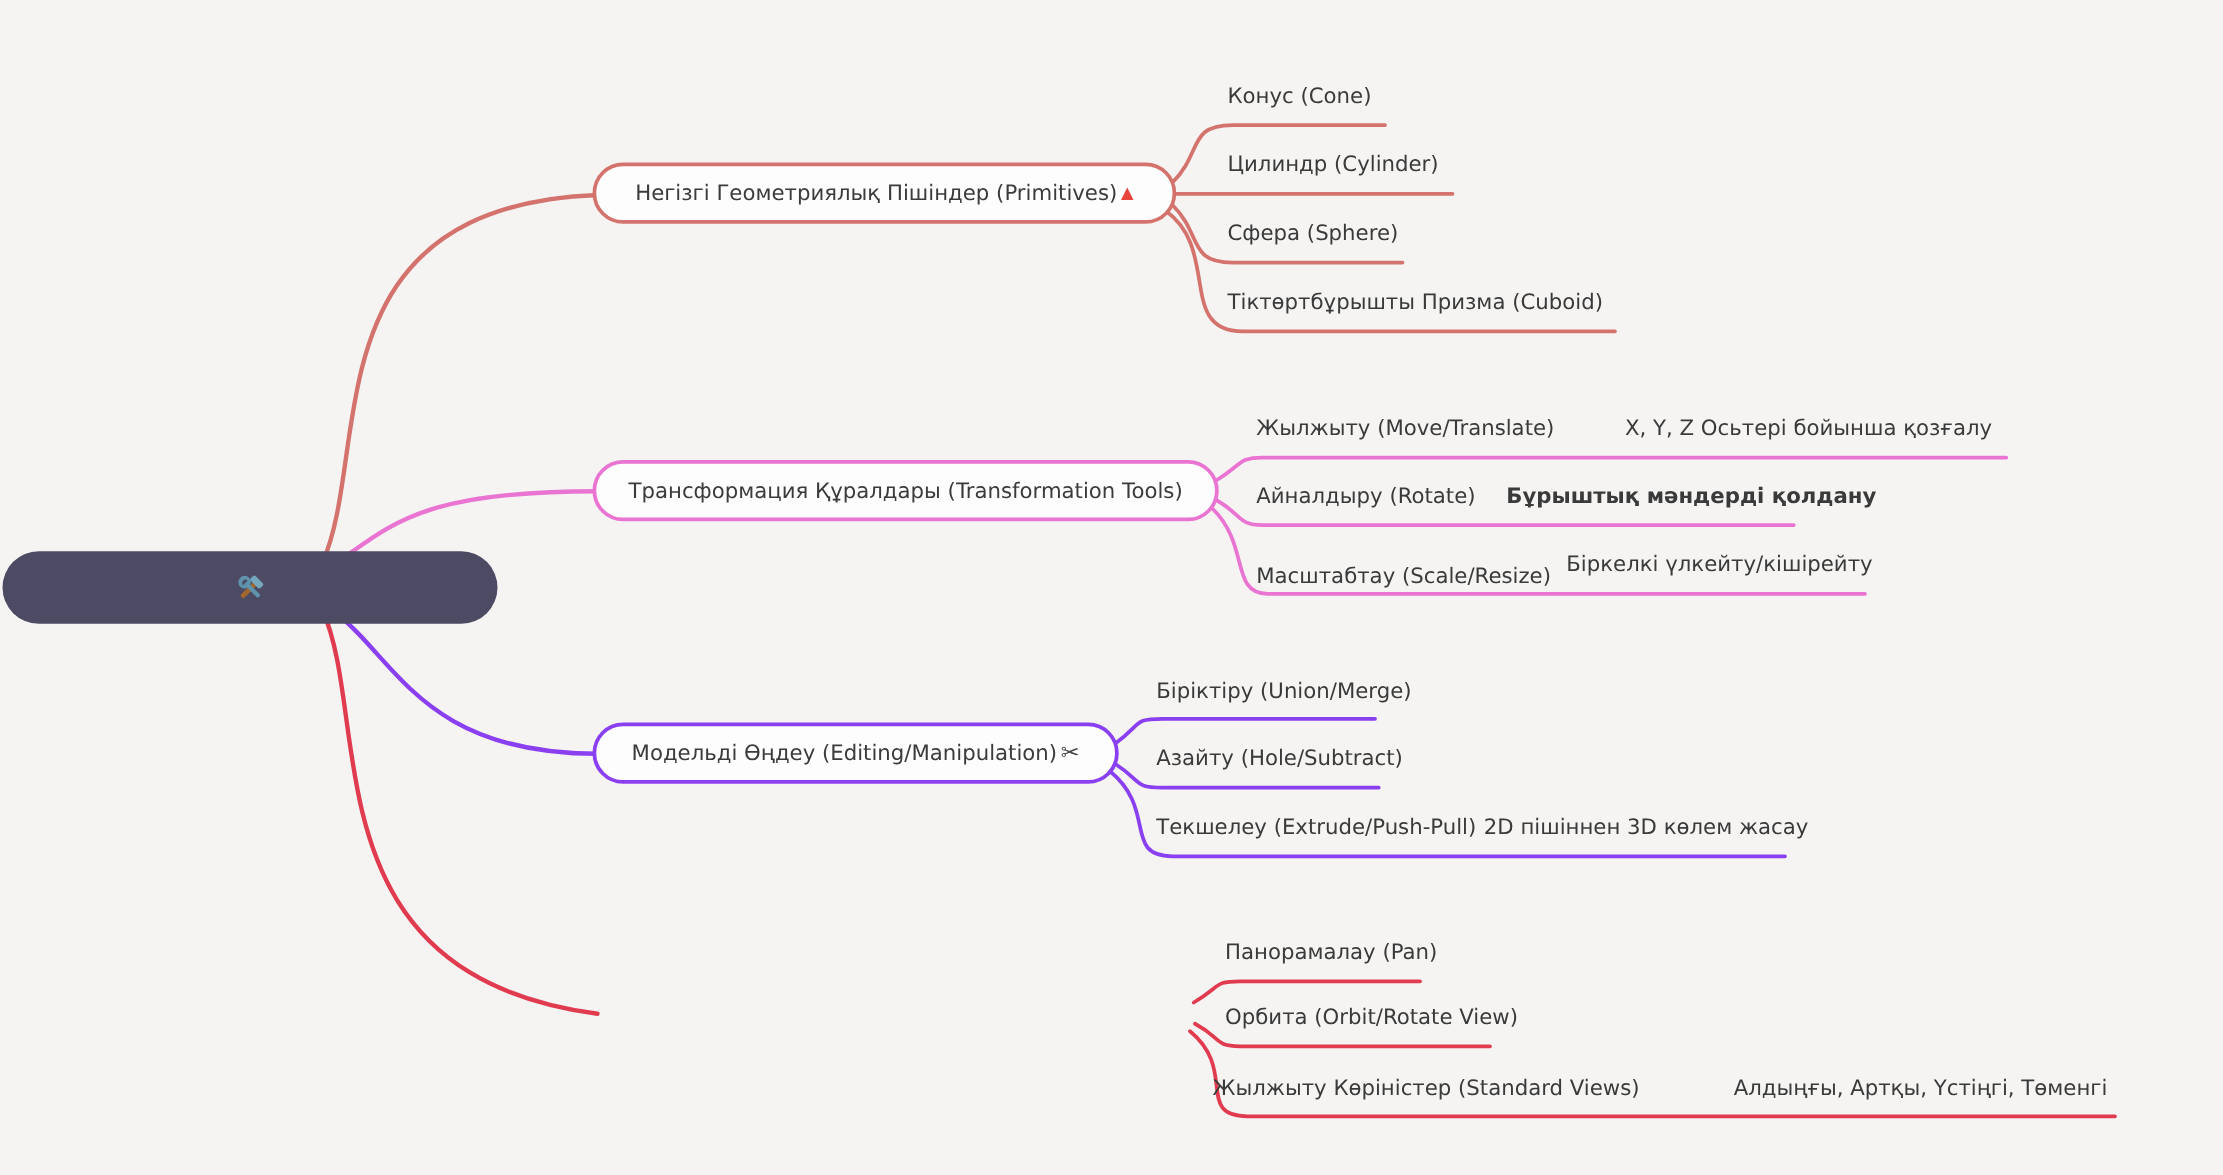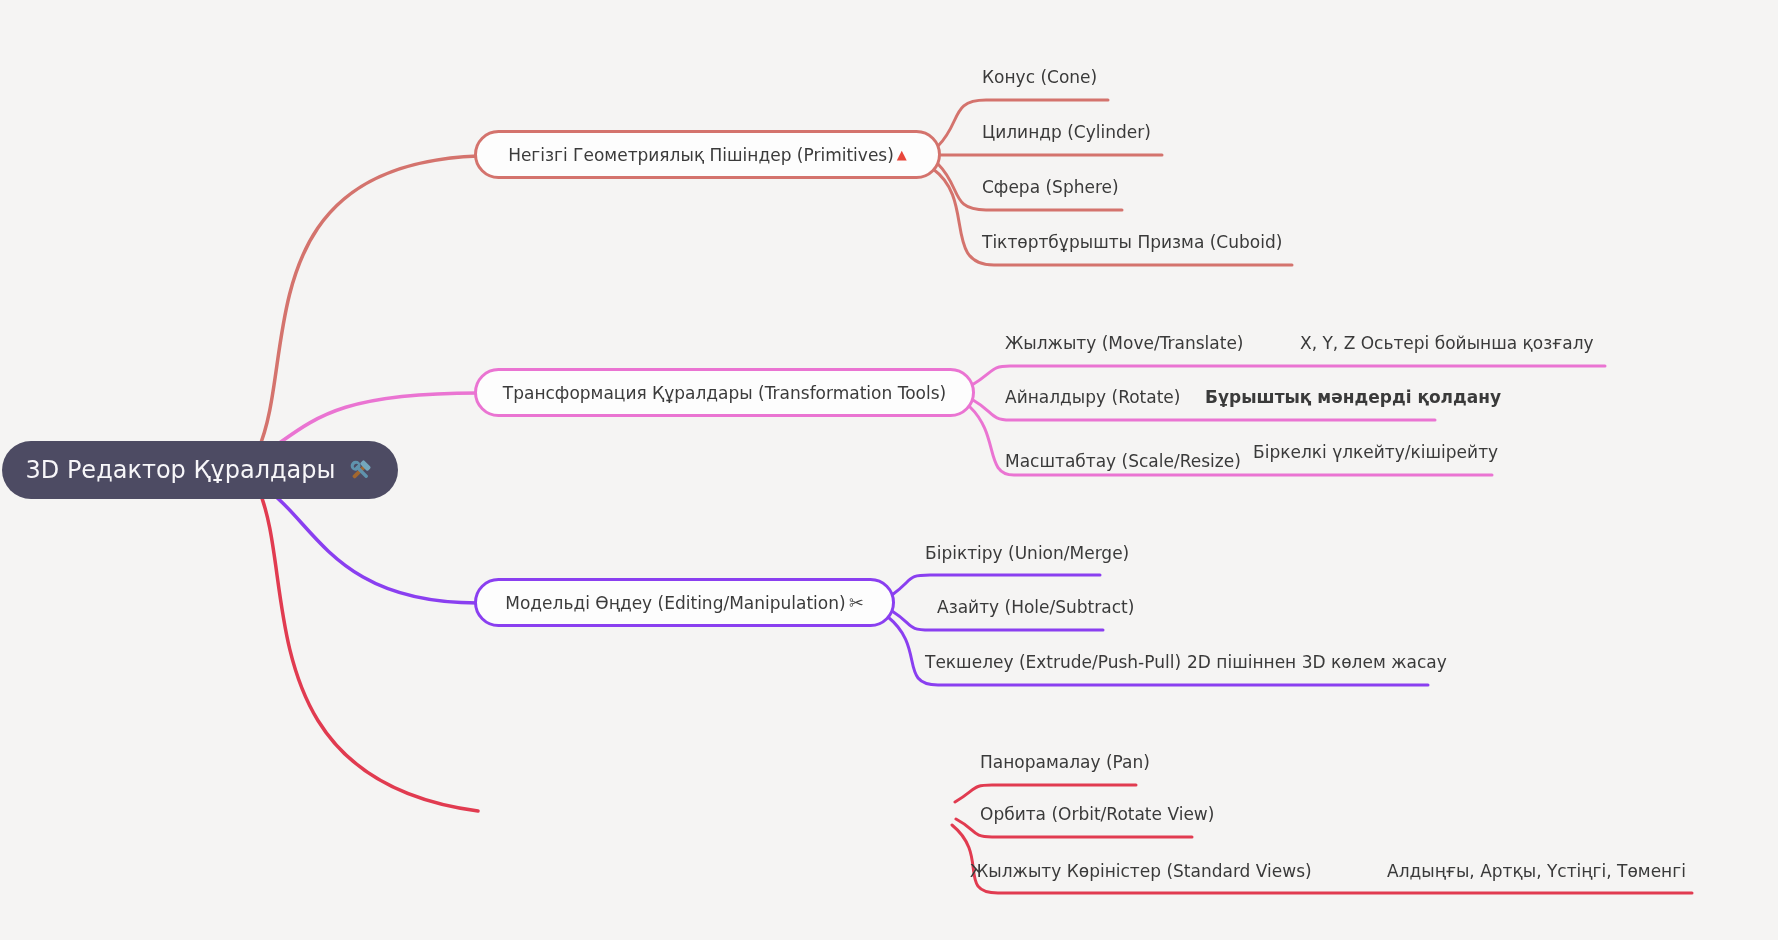--- a/index.html
+++ b/index.html
@@ -57,21 +57,20 @@
     <path d="M 892,595 C 914,579 906,575 930,575 L 1100,575" stroke-width="3" stroke="#8a3ff0"></path>
     <path d="M 892,611 C 914,625 906,630 930,630 L 1103,630" stroke-width="3" stroke="#8a3ff0"></path>
     <path d="M 888,617 C 926,648 898,685 938,685 L 1428,685" stroke-width="3" stroke="#8a3ff0"></path>
 
     <path d="M 955,802 C 977,789 971,785 992,785 L 1136,785" stroke-width="3" stroke="#e13b50"></path>
     <path d="M 956,819 C 977,830 971,837 992,837 L 1192,837" stroke-width="3" stroke="#e13b50"></path>
     <path d="M 952,825 C 990,856 956,893 998,893 L 1692,893" stroke-width="3" stroke="#e13b50"></path>
   </svg>
 
   <div class="root-node">
-    <span>3D Редактор Құралдары</span>
     <span class="tools-icon">
       <svg width="27" height="27" viewBox="0 0 32 32">
         <g transform="rotate(45 16 16)">
           <rect x="13.7" y="9" width="4.6" height="19" rx="1.6" fill="#a2672f"></rect>
           <rect x="9.5" y="4.5" width="13" height="6.5" rx="2" fill="#74a7bc"></rect>
         </g>
         <g transform="rotate(-45 16 16)">
           <rect x="14" y="9" width="4" height="18.5" rx="1.5" fill="#5f93ad"></rect>
           <path d="M16 2 a6 6 0 0 1 6 6 a6 6 0 0 1 -3 5 l-6 0 a6 6 0 0 1 -3 -5 a6 6 0 0 1 6 -6 z M16 6 a3 3 0 0 0 -3 3 l6 0 a3 3 0 0 0 -3 -3 z" fill="#5f93ad"></path>
         </g>
@@ -100,21 +99,21 @@
   <div class="leaf" style="left:982px;top:243px;">Тіктөртбұрышты Призма (Cuboid)</div>
 
   <div class="leaf" style="left:1005px;top:344px;">Жылжыту (Move/Translate)</div>
   <div class="leaf" style="left:1300px;top:344px;">X, Y, Z Осьтері бойынша қозғалу</div>
   <div class="leaf" style="left:1005px;top:398px;">Айналдыру (Rotate)</div>
   <div class="leaf" style="left:1205px;top:398px;font-weight:bold;">Бұрыштық мәндерді қолдану</div>
   <div class="leaf" style="left:1005px;top:462px;">Масштабтау (Scale/Resize)</div>
   <div class="leaf" style="left:1253px;top:453px;">Біркелкі үлкейту/кішірейту</div>
 
   <div class="leaf" style="left:925px;top:554px;">Біріктіру (Union/Merge)</div>
-  <div class="leaf" style="left:925px;top:608px;margin-left:12px;">Азайту (Hole/Subtract)</div>
+  <div class="leaf" style="left:925px;top:608px;">Азайту (Hole/Subtract)</div>
   <div class="leaf" style="left:925px;top:663px;">Текшелеу (Extrude/Push-Pull)</div>
   <div class="leaf" style="left:1187px;top:663px;">2D пішіннен 3D көлем жасау</div>
 
   <div class="leaf" style="left:980px;top:763px;">Панорамалау (Pan)</div>
   <div class="leaf" style="left:980px;top:815px;">Орбита (Orbit/Rotate View)</div>
   <div class="leaf" style="left:970px;top:872px;">Жылжыту Көріністер (Standard Views)</div>
   <div class="leaf" style="left:1387px;top:872px;">Алдыңғы, Артқы, Үстіңгі, Төменгі</div>
 
 </div>
 

